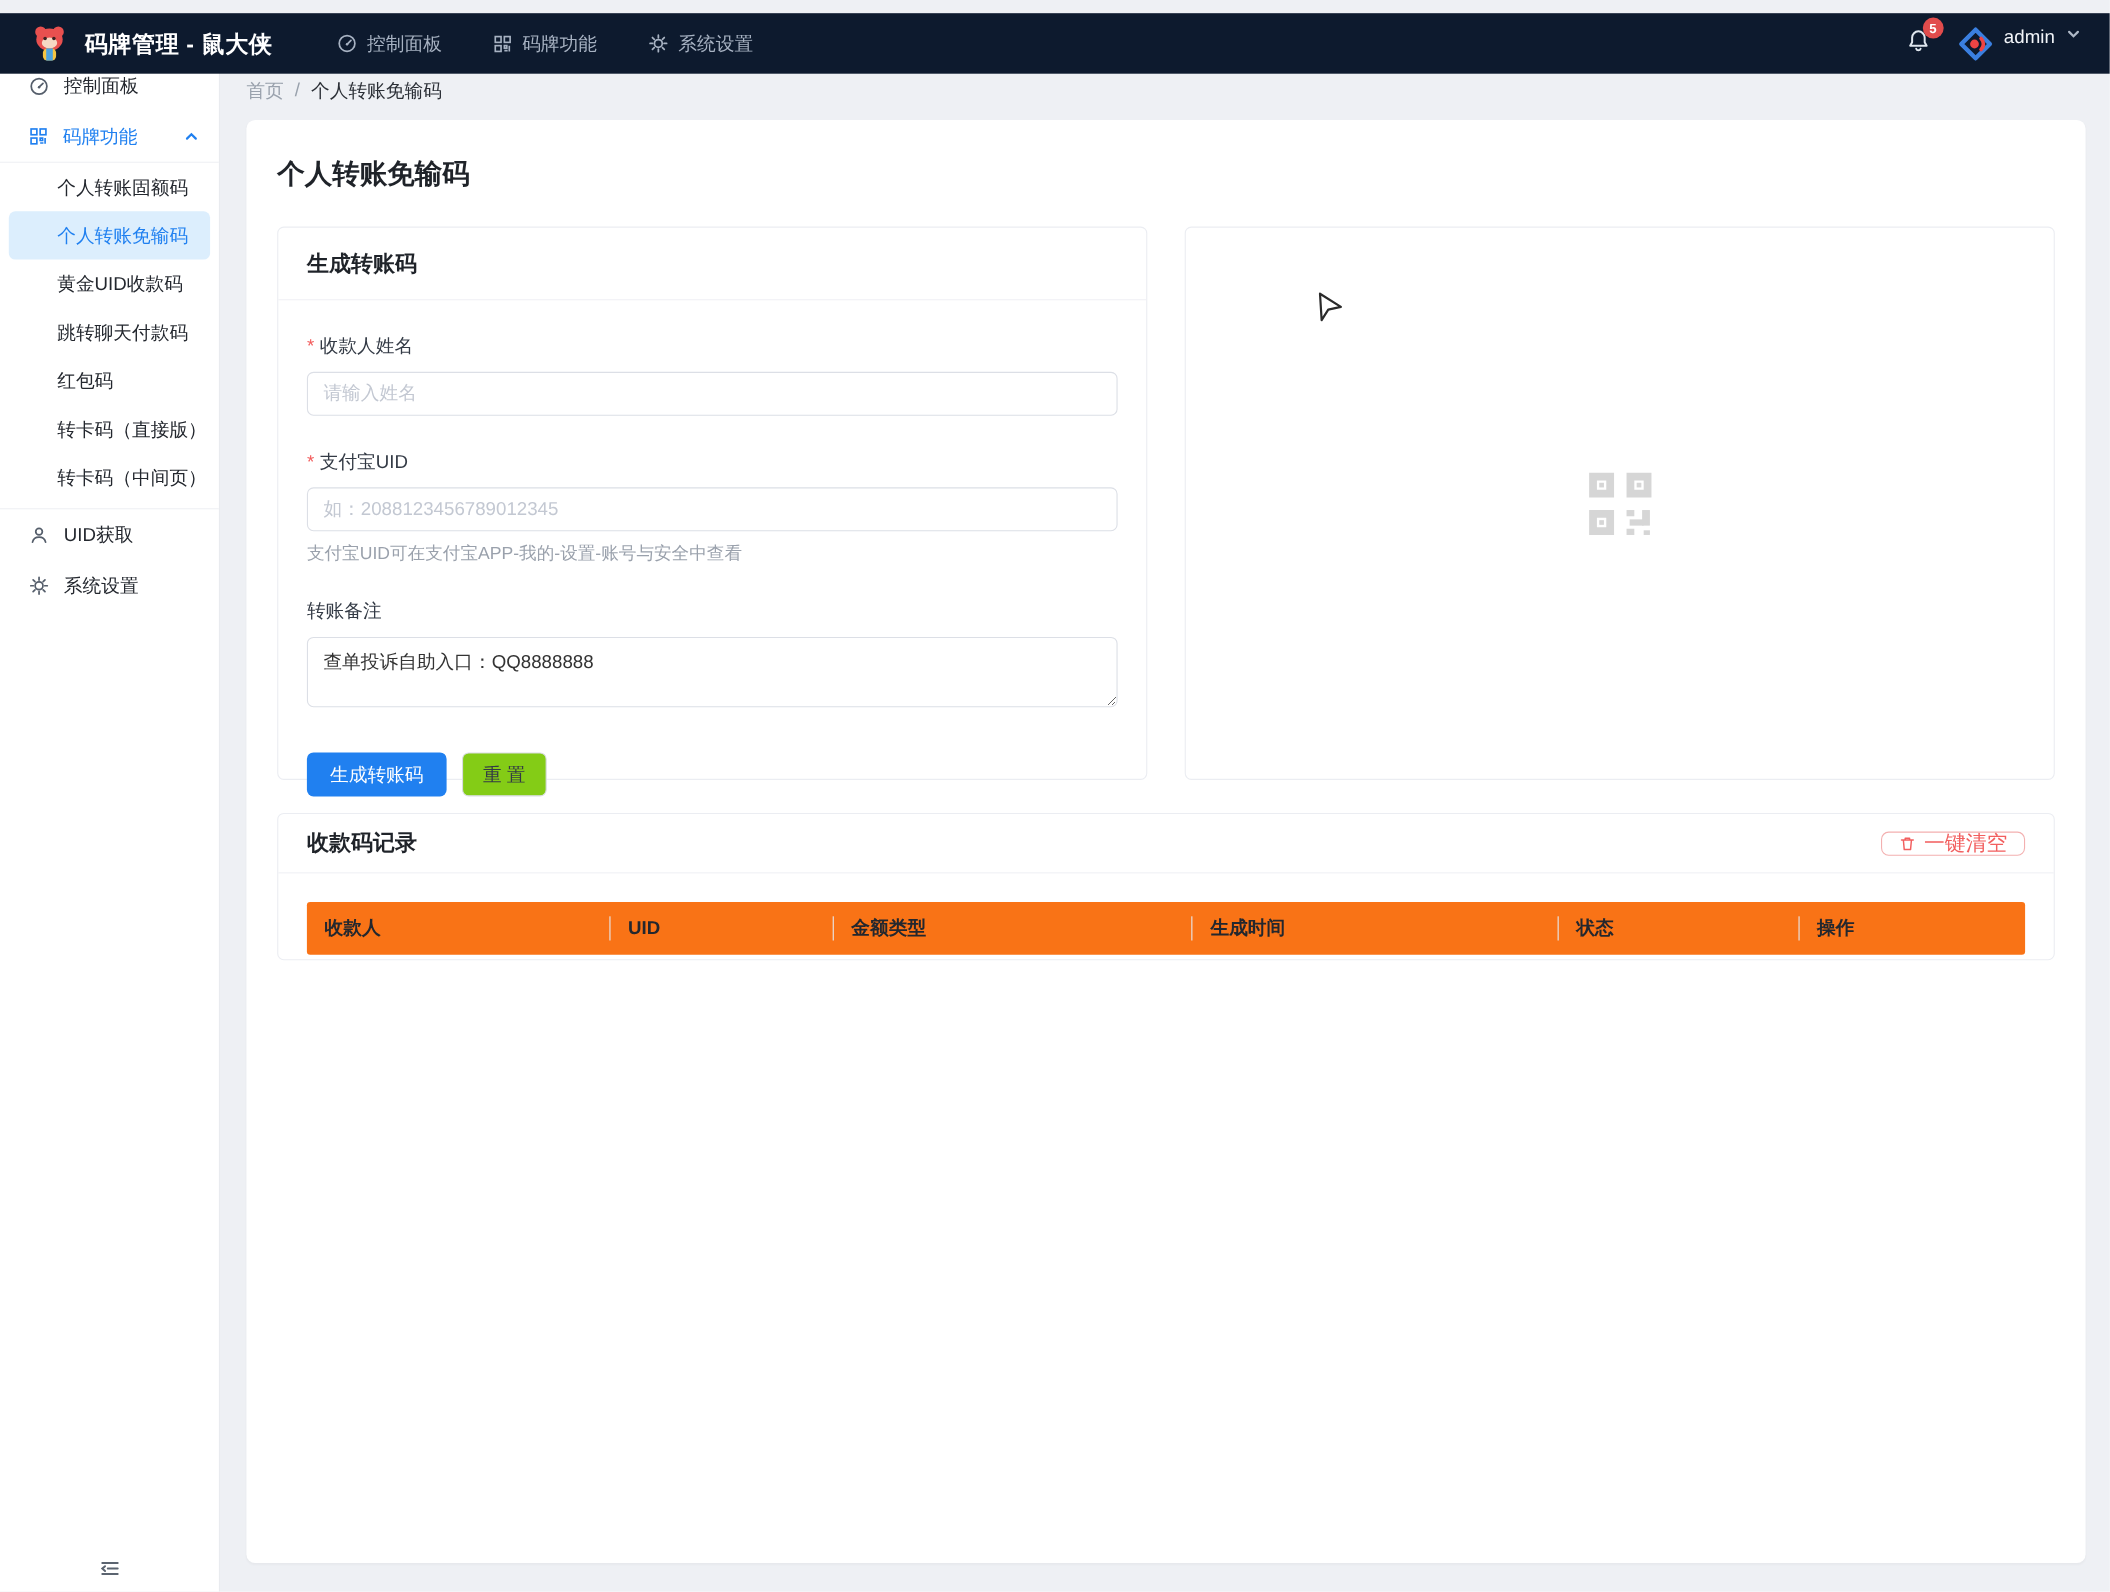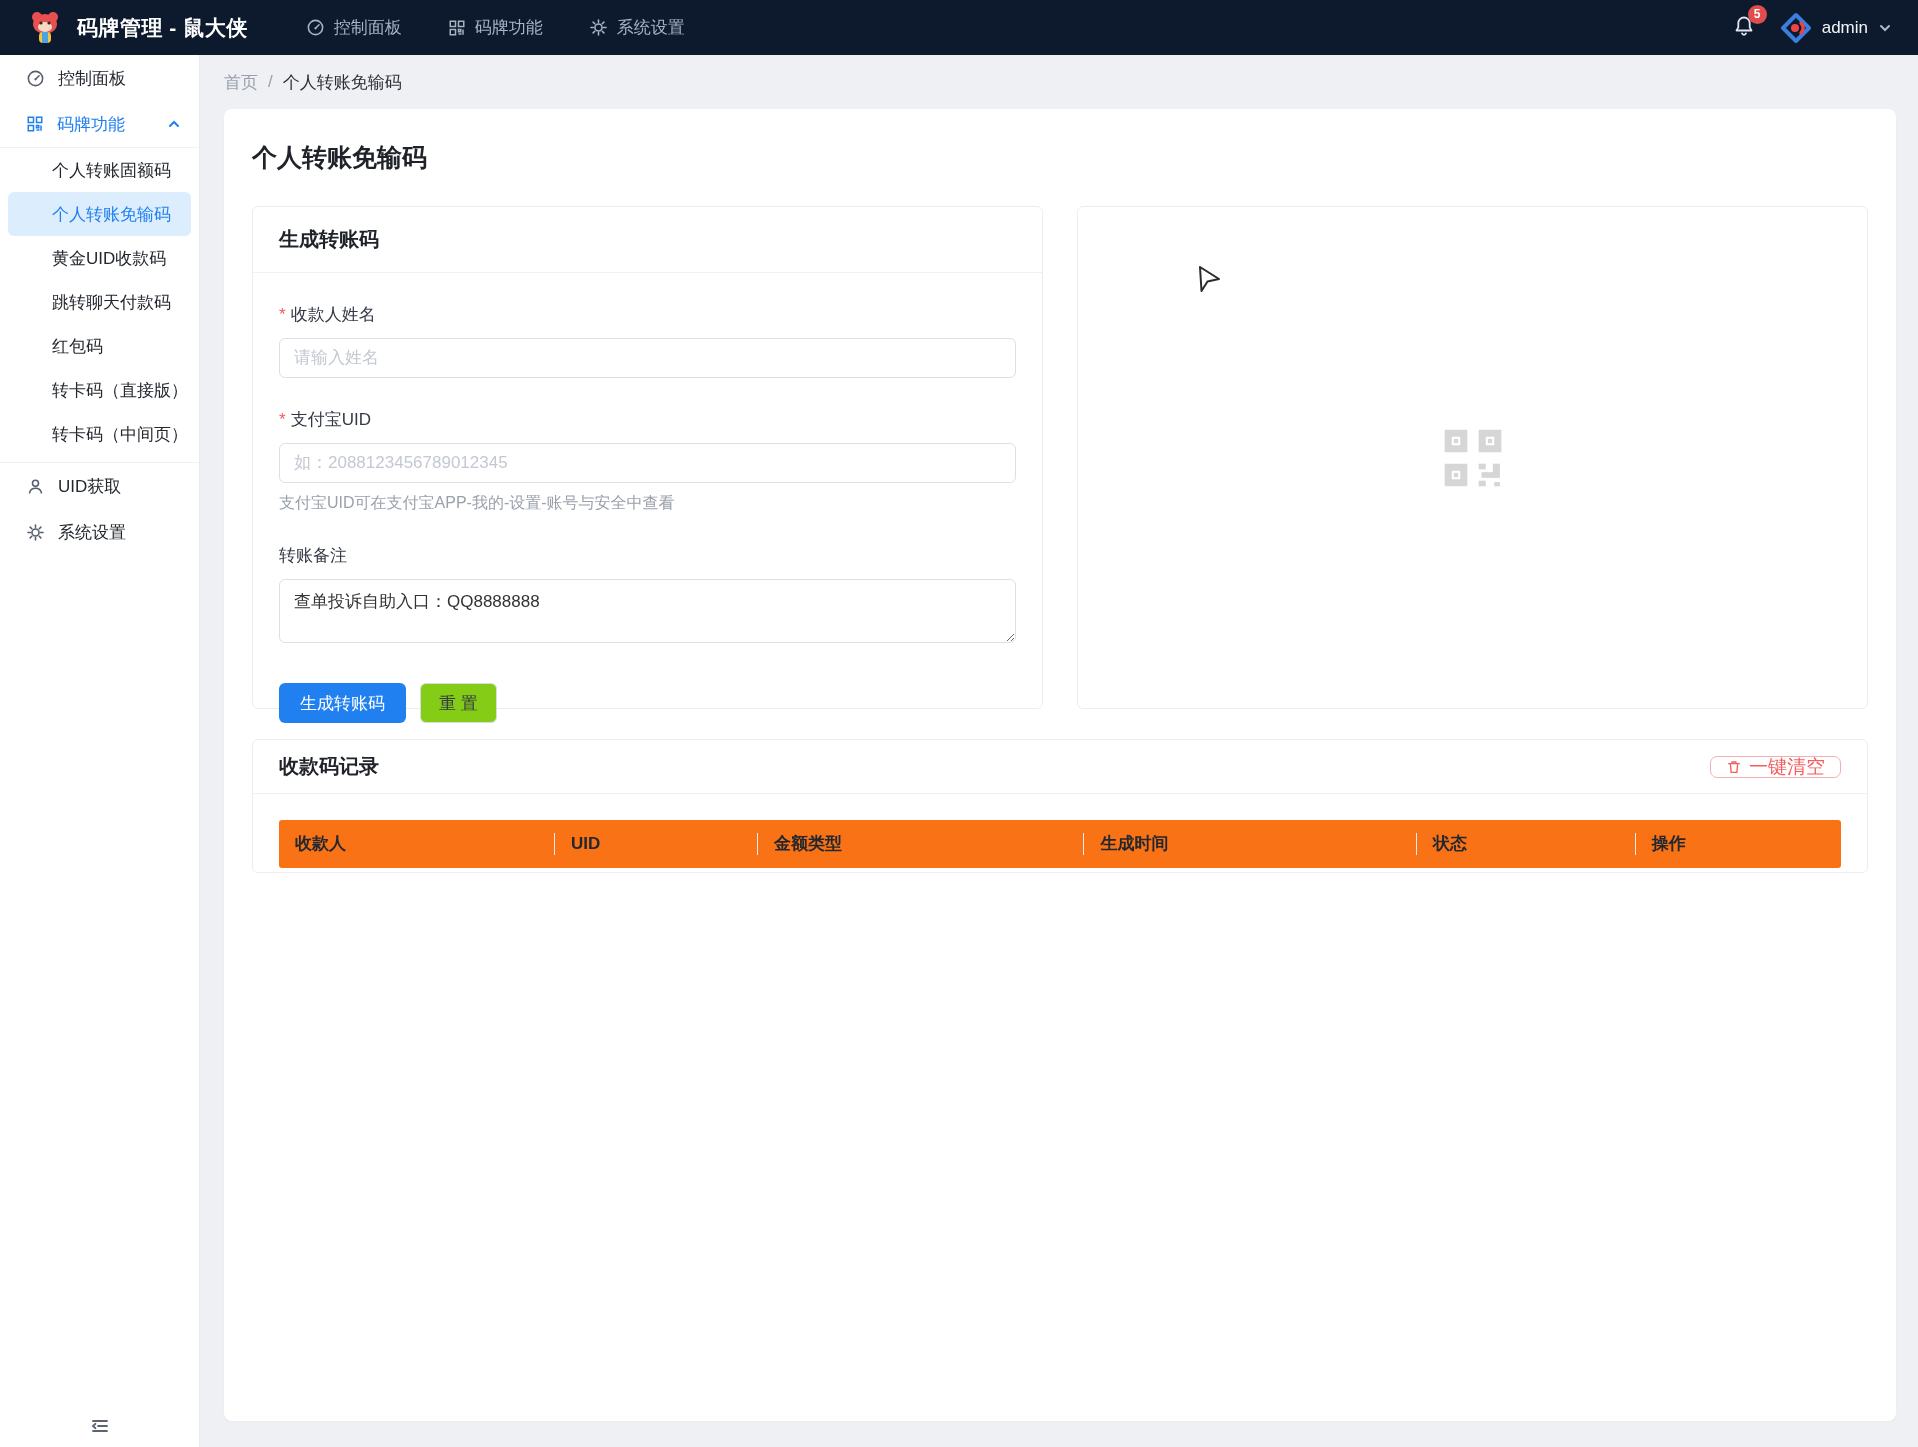--- a/index.html
+++ b/index.html
@@ -4,36 +4,36 @@
 <style>
   * { box-sizing: border-box; }
   html,body { margin:0; padding:0; }
   body {
     width:1918px; height:1447px; position:relative; overflow:hidden;
     font-family:"Liberation Sans", sans-serif;
     background:#eef0f4; color:#23272e;
   }
   
   .navbar {
-    position:absolute; top:0; left:0; right:0; height:55px;
+    position:absolute; top:12px; left:0; right:0; height:55px;
     background:#0d1a2e; display:flex; align-items:center;
     padding:0 26px; color:#fff; z-index:20;
   }
   .logo { width:38px; height:38px; margin-right:13px; flex:none; }
   .nav-title { font-size:21px; font-weight:bold; letter-spacing:.5px; margin-right:58px; white-space:nowrap; }
   .nav-item { display:flex; align-items:center; gap:9px; color:#a7b2c2; font-size:17px; margin-right:46px; cursor:pointer; white-space:nowrap; }
   .nav-item svg { stroke:#a7b2c2; }
   .nav-right { margin-left:auto; display:flex; align-items:center; gap:24px; }
   .bell-wrap { position:relative; cursor:pointer; }
   .badge {
     position:absolute; top:-9px; right:-11px; background:#e14c4c; color:#fff;
     border-radius:10px; min-width:19px; height:19px; font-size:12px;
     display:flex; align-items:center; justify-content:center; padding:0 5px; font-weight:bold;
   }
-  .user-wrap { display:flex; align-items:center; gap:10px; cursor:pointer; }
+  .user-wrap { display:flex; gap:10px; cursor:pointer; }
   .avatar { width:32px; height:32px; }
   .admin-name { font-size:17px; color:#f2f5f9; }
   
   .sidebar {
     position:absolute; top:55px; left:0; bottom:0; width:200px;
     background:#fff; border-right:1px solid #e9ebef; z-index:10;
   }
   .side-item { height:46px; display:flex; align-items:center; gap:13px; padding:0 18px 0 26px; font-size:17px; color:#23272e; cursor:pointer; }
   .side-item svg { stroke:#555e6b; flex:none; }
   .side-item.section-active { color:#2080f0; }

